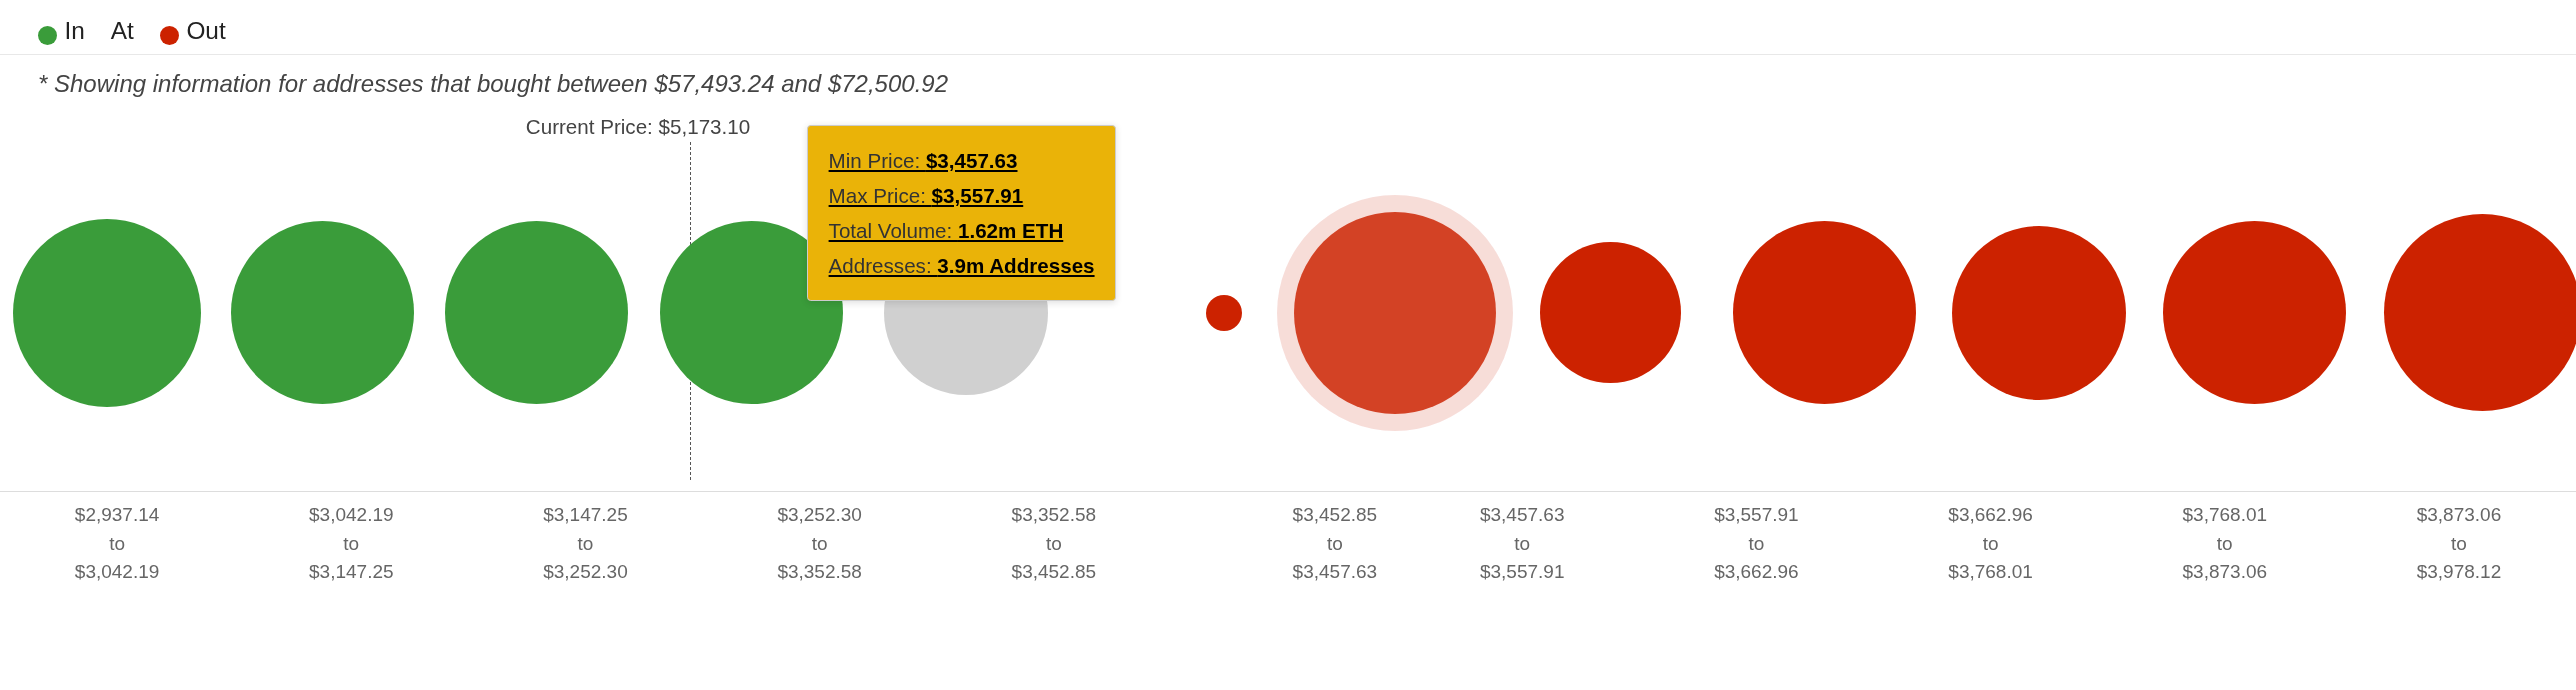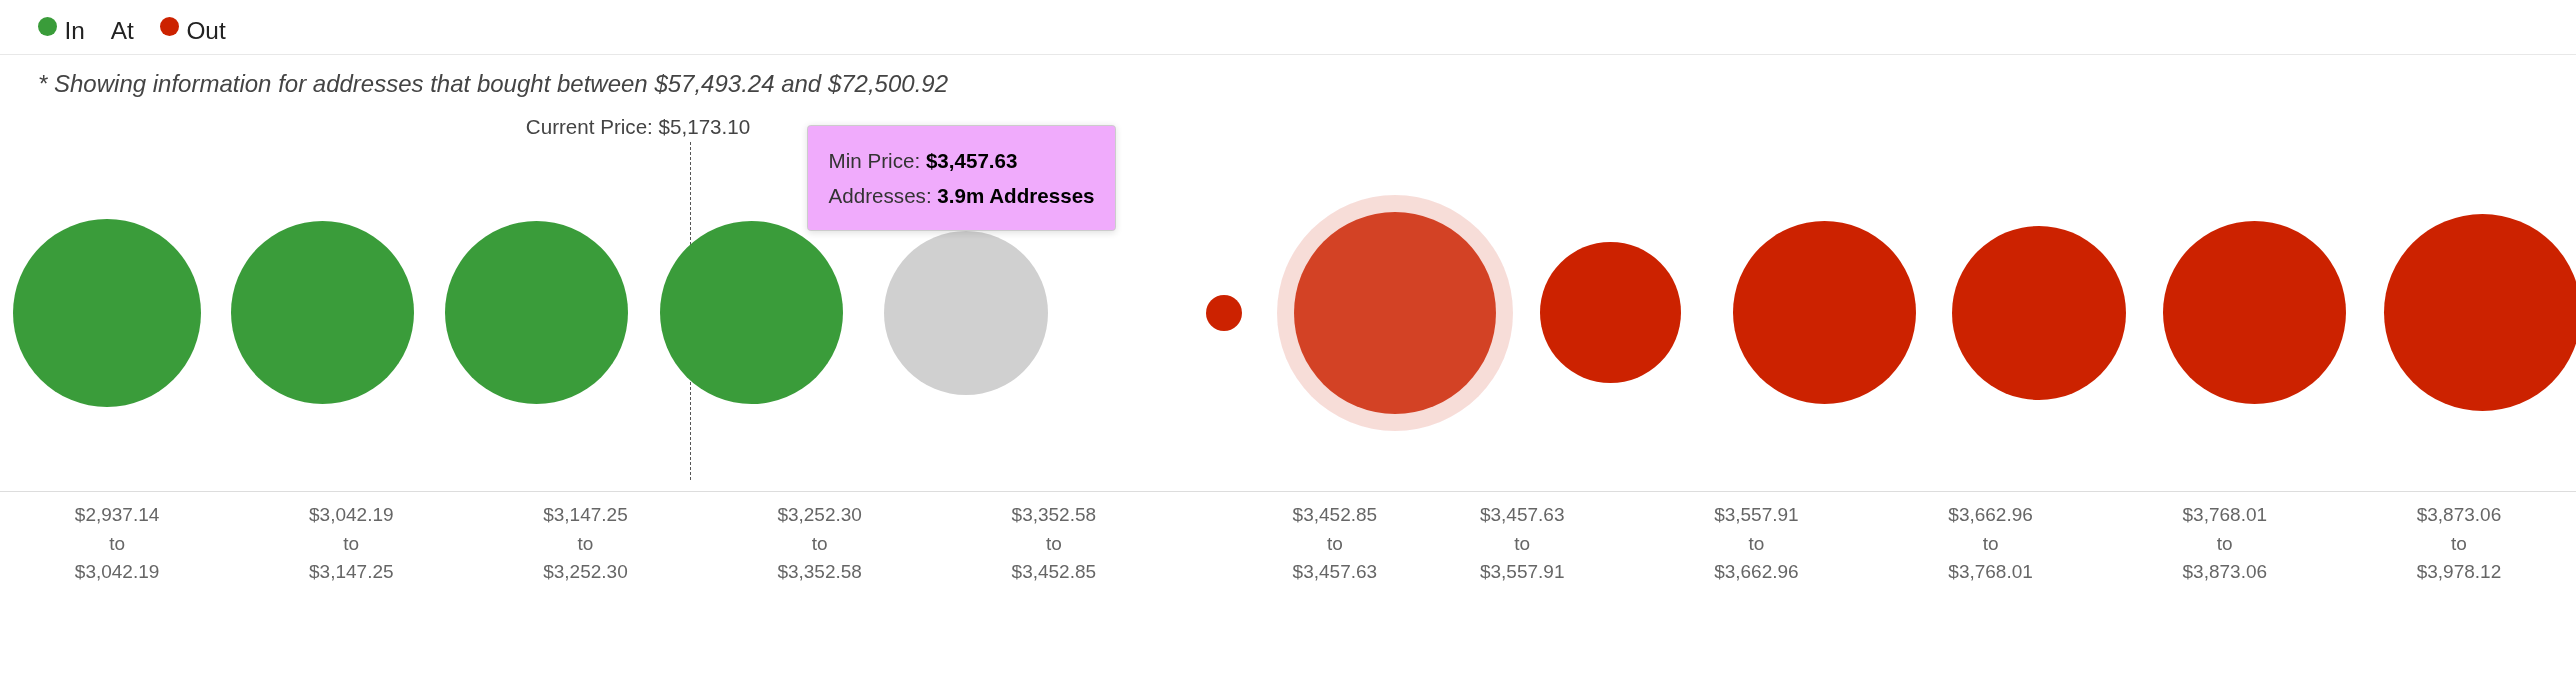--- a/index.html
+++ b/index.html
@@ -16,21 +16,21 @@
       display: flex;
       align-items: center;
       gap: 26px;
       padding: 17px 38px 9.4px 38px;
       font-size: 24.4px;
       color: #222;
       border-bottom: 0.9px solid #e8e8e8;
     }
     .legend-item {
       display: flex;
-      align-items: flex-start;
+      align-items: flex-end;
       gap: 7.5px;
     }
     .legend-dot {
       width: 19px;
       height: 19px;
       border-radius: 50%;
     }
     .dot-green { background: #3a9c3a; }
     .dot-red { background: #cc2200; }
 
@@ -85,29 +85,30 @@
     }
 
     .bubble {
       border-radius: 50%;
     }
 
     .tooltip-box {
       position: absolute;
       top: 19px;
       left: 807px;
-      background: #f0abfc;
+      background: #eab308;
       border: 0.9px solid #ccc;
       border-radius: 3.8px;
       padding: 17px 20.6px;
       font-size: 20.6px;
       line-height: 1.7;
       box-shadow: 0 1.9px 7.5px rgba(0,0,0,0.12);
       white-space: nowrap;
       z-index: 10;
+      text-decoration: underline;
     }
     .tooltip-box .label { color: #333; font-weight: normal; }
     .tooltip-box .value { font-weight: bold; }
 
     .axis-labels {
       position: absolute;
       bottom: 0;
       left: 0;
       right: 0;
       display: flex;
@@ -200,20 +201,26 @@
     <div class="bubble-slot" style="overflow:hidden;">
       <div class="bubble" style="width:197px;height:197px;background:#cc2200;margin-right:-28px;"></div>
     </div>
   </div>
 
   <div class="tooltip-box">
     <div>
       <span class="label">Min Price: </span><span class="value">$3,457.63</span>
     </div>
     <div>
+      <span class="label">Max Price: </span><span class="value">$3,557.91</span>
+    </div>
+    <div>
+      <span class="label">Total Volume: </span><span class="value">1.62m ETH</span>
+    </div>
+    <div>
       <span class="label">Addresses: </span><span class="value">3.9m Addresses</span>
     </div>
   </div>
 
   <div class="axis-labels" style="bottom:0; height:103px;">
     <div class="axis-label">
       <span>$2,937.14<br>to<br>$3,042.19</span>
     </div>
     <div class="axis-label">
       <span>$3,042.19<br>to<br>$3,147.25</span>

